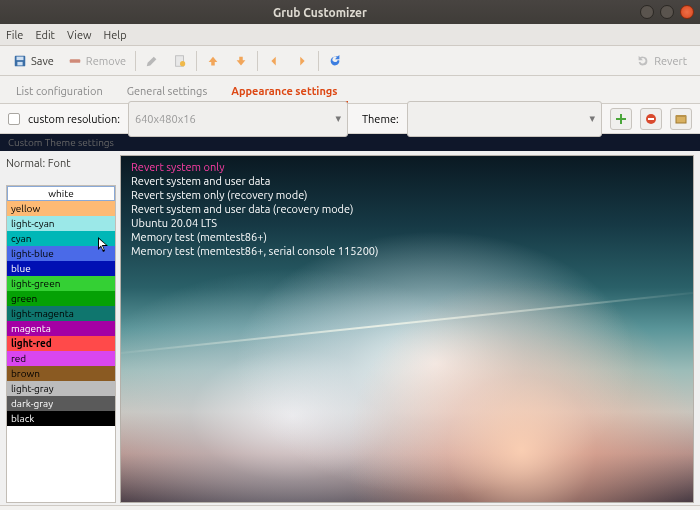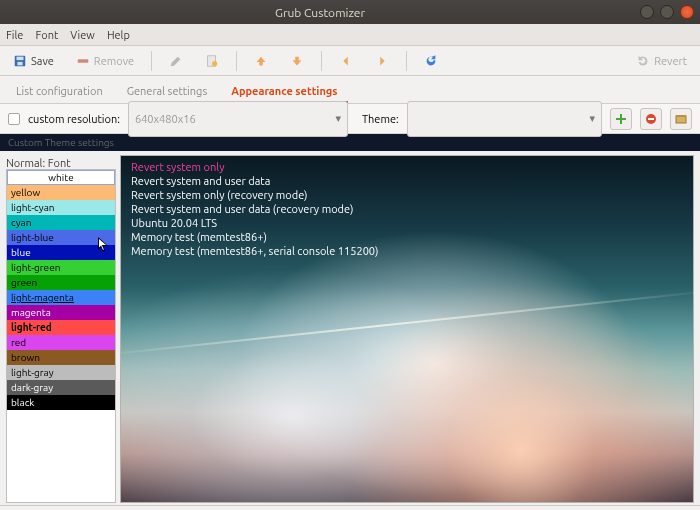--- a/index.html
+++ b/index.html
@@ -1,41 +1,41 @@
 <!DOCTYPE html>
 <html><head>
 <meta charset="utf-8">
 <style>
 * { box-sizing: border-box; margin: 0; padding: 0; font-family: "Ubuntu", "Segoe UI", sans-serif; }
 body { width: 700px; height: 510px; background: #f0f0f0; overflow: hidden; font-size: 11px; }
 .titlebar { height: 24px; background: linear-gradient(#484441,#3f3c38); color: #dfdbd2; display: flex; align-items: center; padding: 0 6px; }
-.titlebar .title { flex: 1; text-align: center; font-weight: normal; font-size: 12px;}
+.titlebar .title { flex: 1; text-align: center; font-weight: bold; font-size: 12px;}
 .win-btn { width: 14px; height: 14px; border-radius: 50%; margin-left: 6px; display:inline-block; border:1px solid #2a2723; background:#5a544e;}
 .win-close { background: radial-gradient(#ef6e46,#d9481f); border-color:#8a2a0c;}
 .menubar { height: 22px; background: #e8e6e3; border-bottom:1px solid #cfcac4; display:flex; align-items:center; padding:0 6px; gap:12px;}
 .menubar span { color:#3c3b37; cursor:default;}
-.toolbar { height: 30px; background:#f2f1ef; border-bottom:1px solid #d0ccc6; display:flex; align-items:center; padding:0 6px; gap:8px;}
+.toolbar { height: 30px; background:#f2f1ef; border-bottom:1px solid #d0ccc6; display:flex; align-items:center; padding:0 6px; }
 .tb-btn { display:flex; align-items:center; gap:4px; padding:2px 6px; border:1px solid transparent; border-radius:3px; color:#3c3b37; cursor:default;}
 .tb-btn.disabled { color:#a8a8a8; }
 .sep { width:1px; height:20px; background:#d0ccc6; margin:0 2px;}
 .icon { width:14px; height:14px; display:inline-block; }
 .spacer { flex:1; }
 .tabs { height:28px; display:flex; align-items:flex-end; padding:0 6px; gap:4px; background:#f2f1ef; border-bottom:1px solid #d0ccc6;}
 .tab { padding:5px 10px 4px; color:#888; border-bottom:2px solid transparent; cursor:default;}
 .tab.active { color:#dd4814; border-bottom:2px solid #dd4814; font-weight:bold;}
 .settings-row { height:30px; display:flex; align-items:center; gap:8px; padding:4px 8px; background:#f7f6f5; border-bottom:1px solid #d8d4ce;}
 .checkbox { width:12px; height:12px; border:1px solid #a9a6a1; background:#fff; border-radius:2px;}
 .combo { height:36px; background:#f0efed; border:1px solid #c8c4be; border-radius:3px; display:flex; align-items:center; padding:0 6px; color:#999; flex:0 0 220px; position:relative;}
 .combo .chev { position:absolute; right:6px; color:#777;}
 .combo.theme { flex:1; color:#fff;}
 .sq-btn { width:22px; height:22px; border:1px solid #c8c4be; border-radius:3px; background:#f0efed; display:flex; align-items:center; justify-content:center;}
 .section-title { padding:3px 8px; color:#666; font-size:10px; background:#0f172a;}
 .workarea { display:flex; height:354px; padding:4px 6px 2px; gap:4px;}
 .leftcol { width:110px; display:flex; flex-direction:column;}
-.leftcol .label-row { color:#3c3b37; padding:2px 0 0;}
+.leftcol .label-row { color:#3c3b37; padding:2px 0 16px;}
 .swatch-box { flex:1; border:1px solid #c2bdb6; background:#fff; overflow:auto;}
 .sw { height:15px; padding:1px 4px; font-size:10px; line-height:13px; cursor:default; white-space:nowrap;}
 .preview { flex:1; border:1px solid #b5b0a9; position:relative; overflow:hidden; background:#000;}
 .sky { position:absolute; inset:0; background:
  radial-gradient(circle at 70% 85%, rgba(255,210,180,0.9) 0%, rgba(255,180,150,0.4) 15%, rgba(200,140,120,0) 35%),
  radial-gradient(ellipse at 55% 60%, rgba(255,255,255,0.85) 0%, rgba(230,235,240,0.5) 20%, rgba(120,160,170,0) 45%),
  radial-gradient(ellipse at 30% 75%, rgba(245,245,250,0.8) 0%, rgba(200,210,220,0.4) 18%, rgba(90,120,140,0) 40%),
  linear-gradient(180deg, #0a1922 0%, #163945 20%, #2a6068 38%, #5a9599 50%, #9cbcb8 62%, #c9c5bd 74%, #b7918a 86%, #4a3c44 100%);
 }
 .sky::after{content:"";position:absolute;left:-5%;right:-5%;top:48%;height:2px;background:linear-gradient(90deg,rgba(255,255,240,0) 0%,rgba(255,255,240,0.7) 45%,rgba(255,255,240,0) 100%);transform:rotate(-6deg);filter:blur(0.6px);}
@@ -49,21 +49,21 @@
 
 <div class="titlebar">
   <span class="title">Grub Customizer</span>
   <span class="win-btn"></span>
   <span class="win-btn"></span>
   <span class="win-btn win-close"></span>
 </div>
 
 <div class="menubar">
   <span>File</span>
-  <span>Font</span>
+  <span>Edit</span>
   <span>View</span>
   <span>Help</span>
 </div>
 
 <div class="toolbar">
   <div class="tb-btn">
     <svg class="icon" viewBox="0 0 16 16">
         <rect x="2" y="2" width="12" height="12" rx="1" fill="#3b6ea5"></rect>
         <rect x="4" y="3" width="8" height="4" fill="#cfe0f2"></rect>
         <rect x="5" y="9" width="6" height="4" fill="#cfe0f2"></rect>
@@ -169,21 +169,21 @@
     <div class="label-row">Normal: Font</div>
     <div class="swatch-box" id="swatch-box">
         <div class="sw" style="background: rgb(255, 255, 255); color: rgb(0, 0, 0); outline: rgb(138, 169, 214) solid 1px; outline-offset: -1px; text-align: center;">white</div>
         <div class="sw" style="background: #fdba74; color: rgb(0, 0, 0);">yellow</div>
         <div class="sw" style="background: rgb(155, 232, 232); color: rgb(0, 0, 0);">light-cyan</div>
         <div class="sw" style="background: rgb(0, 183, 183); color: rgb(0, 0, 0);">cyan</div>
         <div class="sw" style="background: rgb(74, 106, 232); color: rgb(0, 0, 0);">light-blue</div>
         <div class="sw" style="background: rgb(0, 16, 180); color: rgb(255, 255, 255);">blue</div>
         <div class="sw" style="background: rgb(52, 208, 52); color: rgb(0, 0, 0);">light-green</div>
         <div class="sw" style="background: rgb(5, 161, 5); color: rgb(0, 0, 0);">green</div>
-        <div class="sw" style="background: #3b82f6; color: rgb(0, 0, 0); text-decoration: underline;">light-magenta</div>
+        <div class="sw" style="background: #0f766e; color: rgb(0, 0, 0);">light-magenta</div>
         <div class="sw" style="background: rgb(164, 0, 164); color: rgb(255, 255, 255);">magenta</div>
         <div class="sw" style="background: rgb(255, 74, 74); color: rgb(0, 0, 0); font-weight: bold;">light-red</div>
         <div class="sw" style="background: #d946ef; color: rgb(0, 0, 0);">red</div>
         <div class="sw" style="background: rgb(138, 90, 34); color: rgb(0, 0, 0);">brown</div>
         <div class="sw" style="background: rgb(188, 188, 188); color: rgb(0, 0, 0);">light-gray</div>
         <div class="sw" style="background: rgb(90, 90, 90); color: rgb(255, 255, 255);">dark-gray</div>
         <div class="sw" style="background: rgb(0, 0, 0); color: rgb(255, 255, 255);">black</div>
       </div>
   </div>
   <div class="preview">

